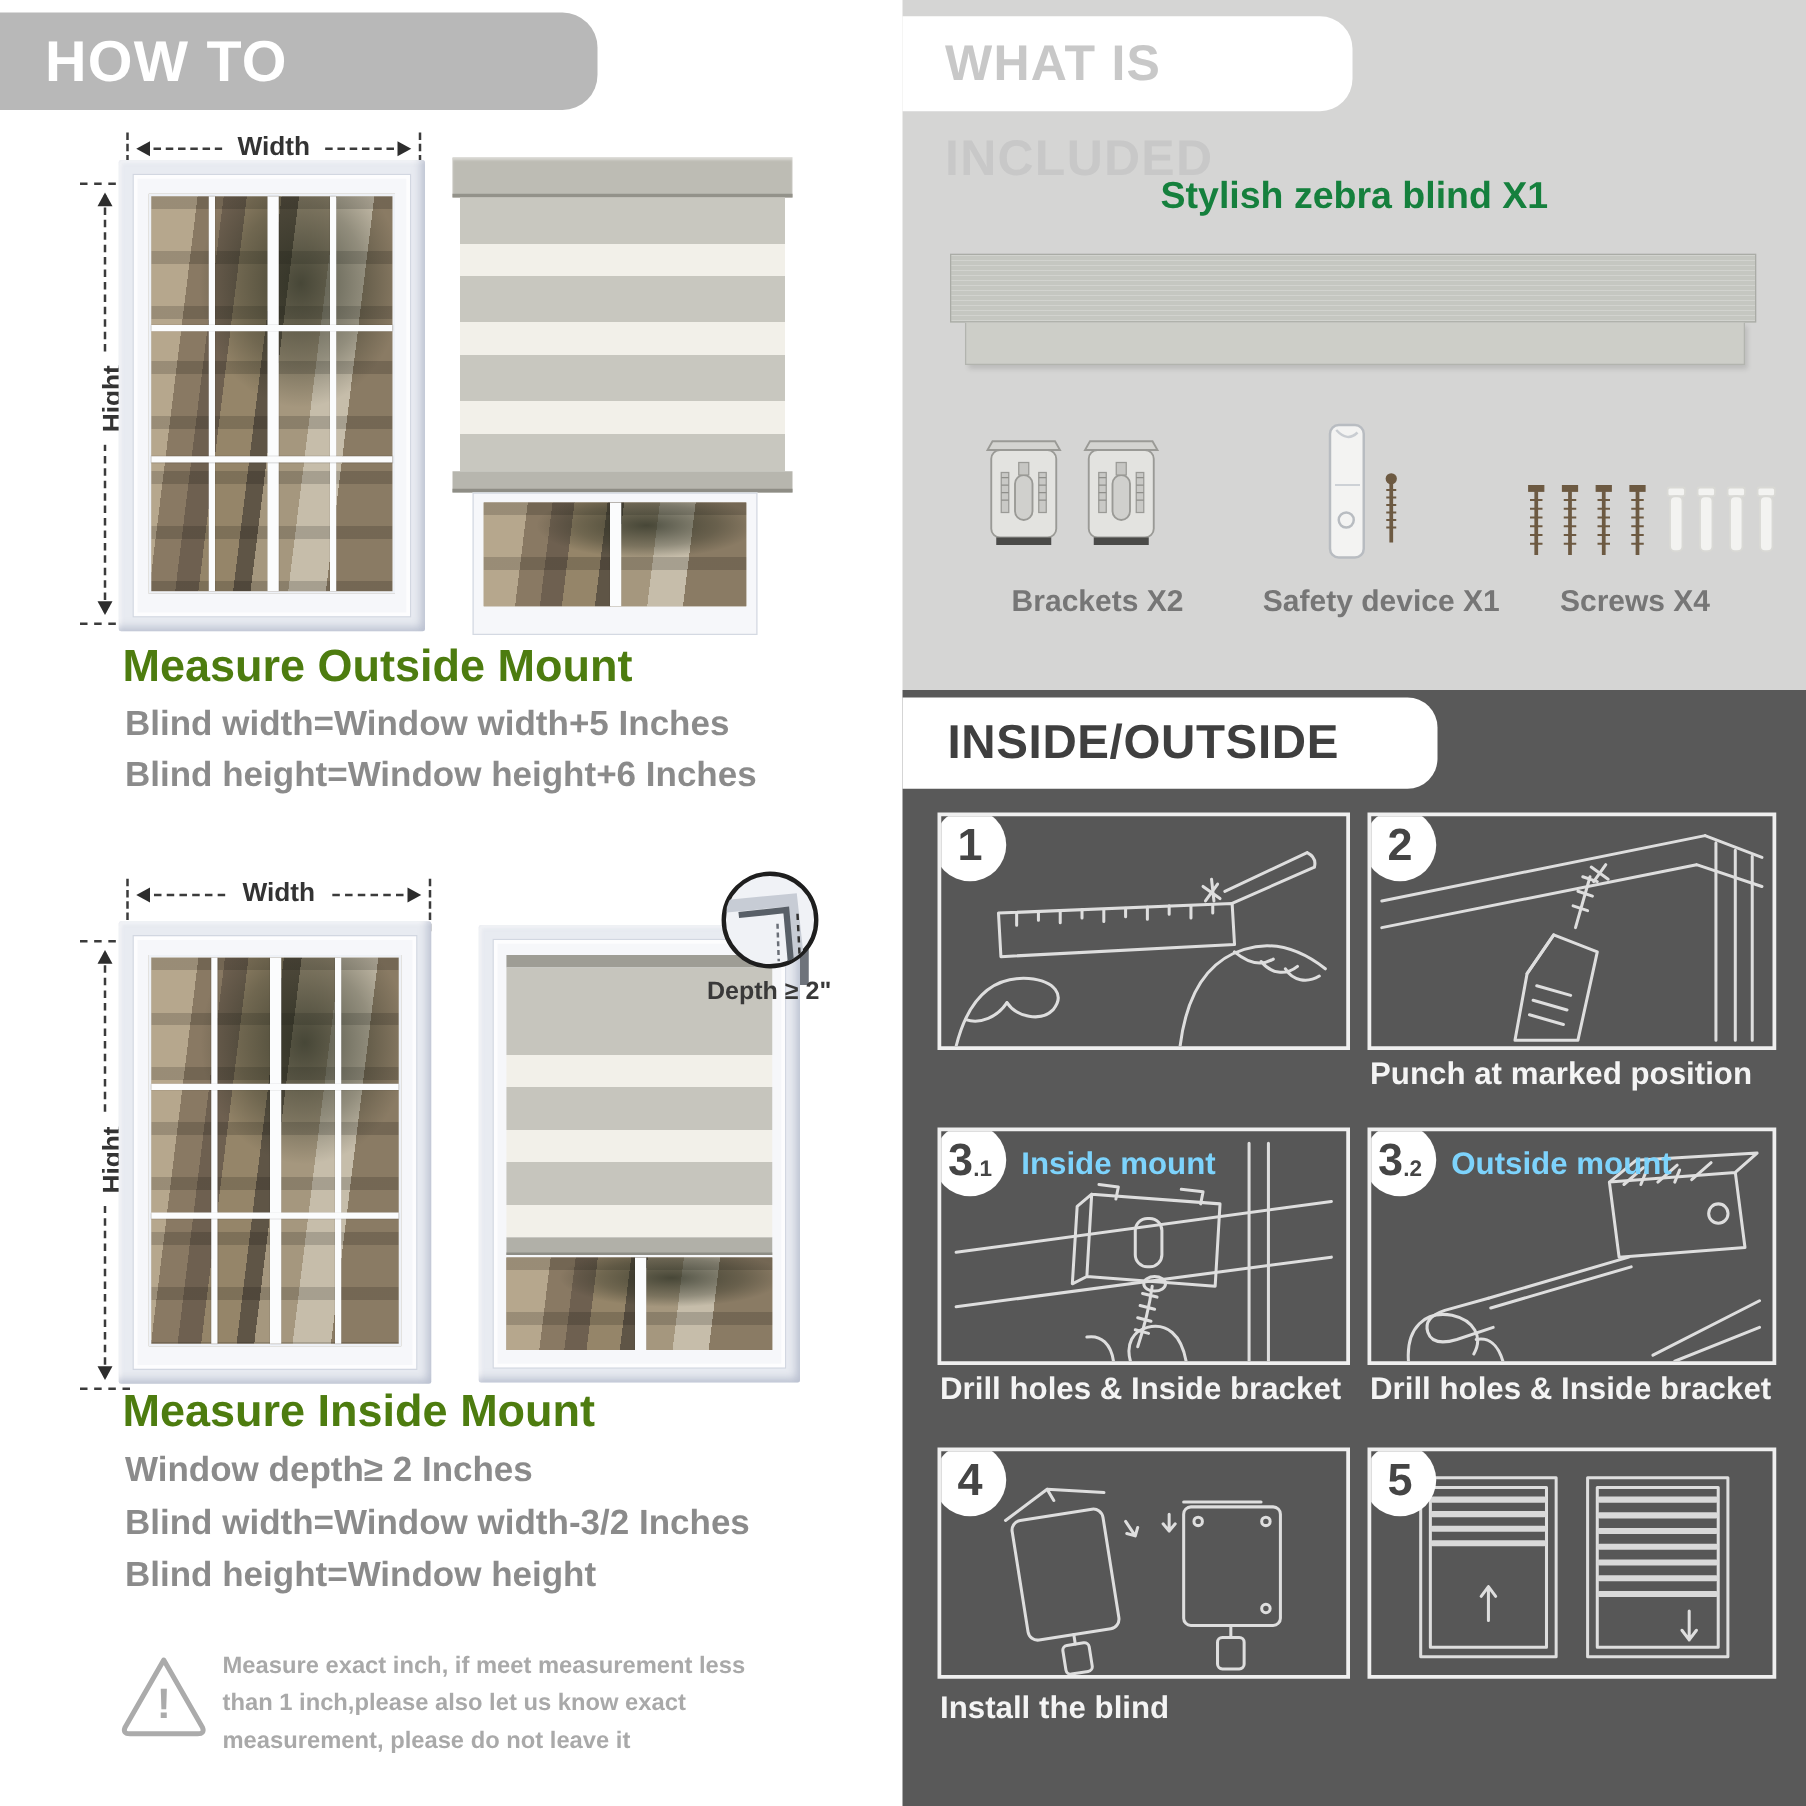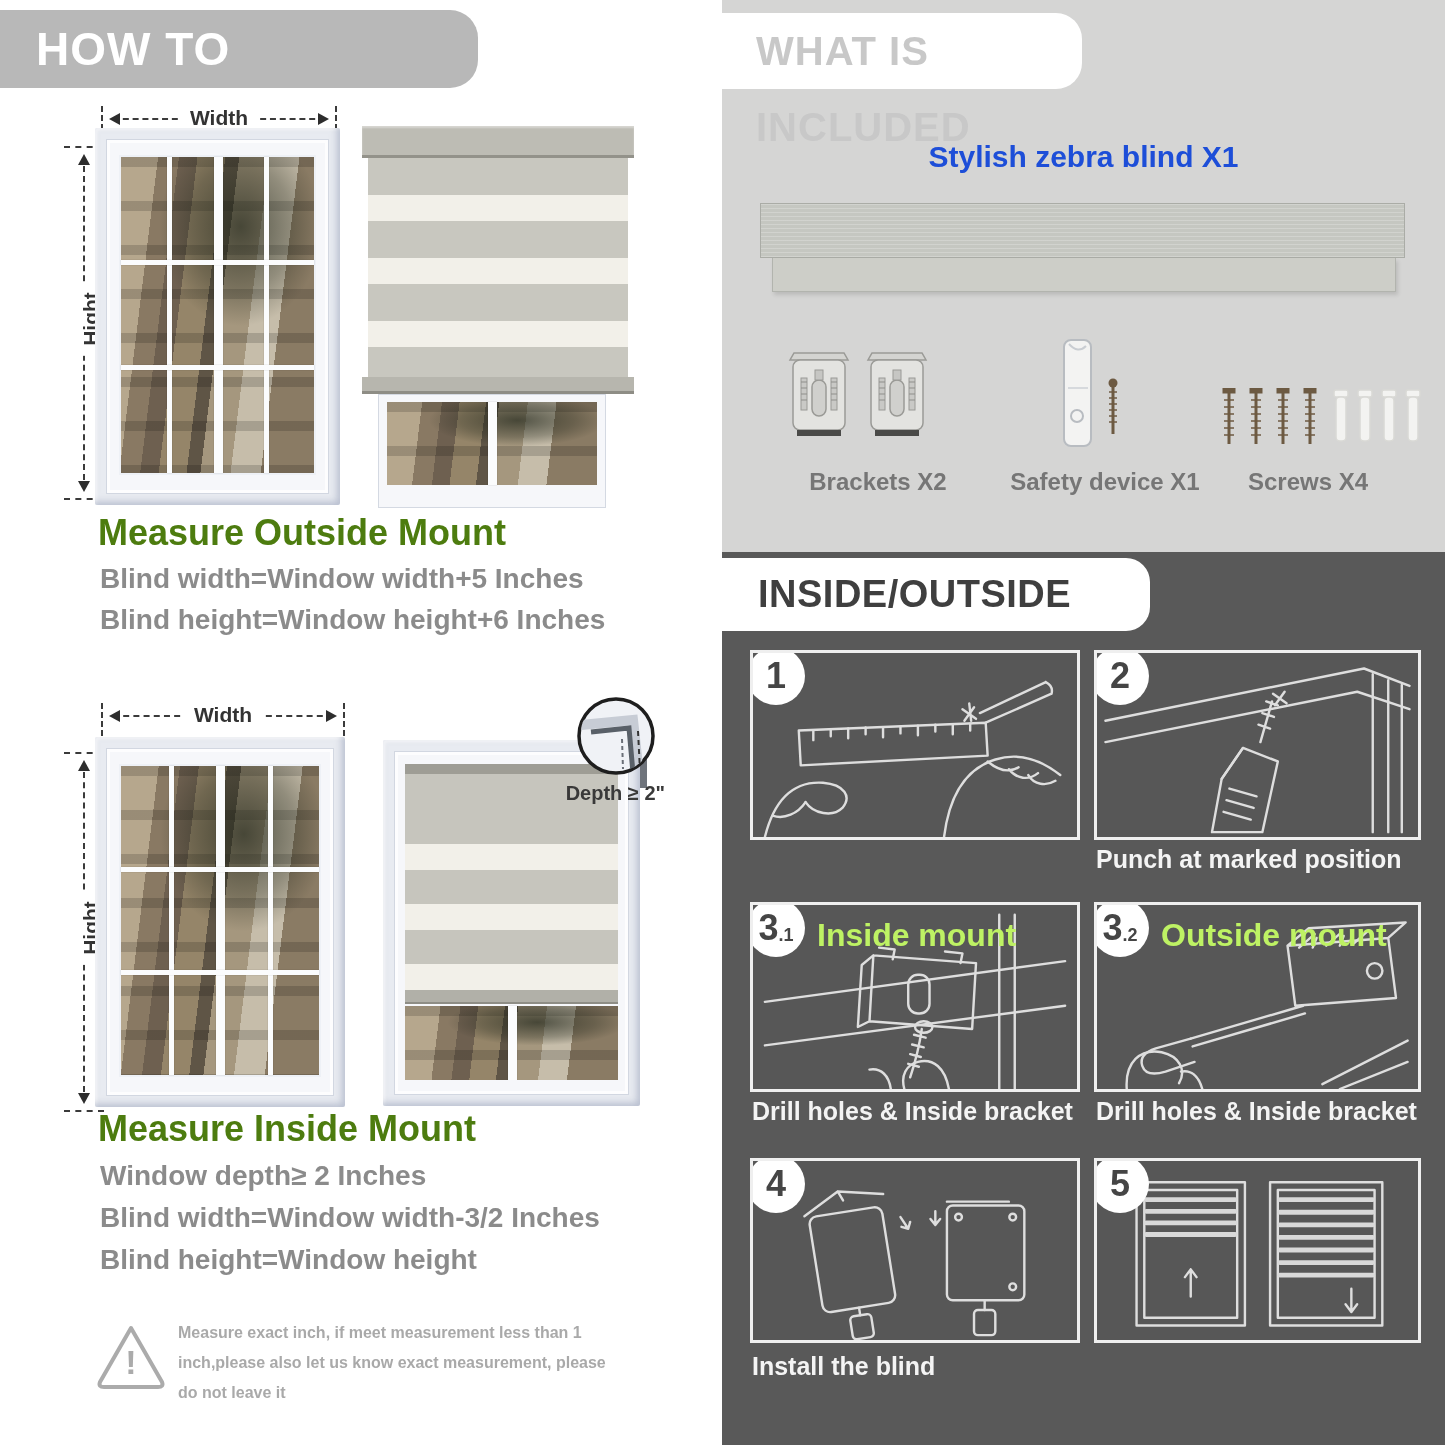--- a/index.html
+++ b/index.html
@@ -72,48 +72,48 @@
   .b2-glass{position:absolute;left:0;right:0;top:242px;bottom:0;}
   .depth-corner{position:absolute;left:215px;top:-1px;width:42px;height:42px;
                 border-top:7px solid #6e737b;border-right:7px solid #6e737b;}
   .magnifier{position:absolute;left:575px;top:695px;width:82px;height:82px;z-index:5;}
   .depth-label{position:absolute;left:540px;top:782px;width:125px;text-align:right;
                font-size:20px;font-weight:700;color:#393939;z-index:5;}
 
   .h-title{font-size:36px;font-weight:700;color:#4d7c0f;}
   .h-line{font-size:28px;font-weight:700;color:#8b8b8b;}
 
-  .warn-text{font-size:16px;font-weight:600;color:#a9a9a9;line-height:30px;width:435px;}
+  .warn-text{font-size:19px;font-weight:600;color:#a9a9a9;line-height:30px;width:435px;}
 
   
   .sec-included{left:722px;top:0;width:723px;height:552px;background:#d5d5d4;}
   .inc-titlebox{left:722px;top:13px;width:360px;height:76px;background:#fff;
                 border-radius:0 26px 26px 0;color:#c8c8c8;font-size:40px;font-weight:700;
                 line-height:76px;padding-left:34px;letter-spacing:1px;box-sizing:border-box;}
   .inc-product{left:722px;top:140px;width:723px;text-align:center;
-               font-size:30px;font-weight:700;color:#1d4ed8;}
+               font-size:30px;font-weight:700;color:#15803d;}
   .headrail-top{left:760px;top:203px;width:645px;height:55px;
      background:linear-gradient(#ced0ca,#bcbeb8);border:1px solid #aaaca6;box-sizing:border-box;
      background-image:repeating-linear-gradient(0deg, rgba(255,255,255,.22) 0 1px, rgba(0,0,0,0) 1px 4px);
      background-color:#c5c7c1;}
   .headrail-bot{left:772px;top:258px;width:624px;height:34px;background:#cdcec8;
      border:1px solid #b2b4ae;border-top:none;box-sizing:border-box;
      box-shadow:2px 3px 4px rgba(0,0,0,.12);}
   .item-label{position:absolute;top:468px;text-align:center;font-size:24px;font-weight:700;color:#767676;}
 
   .sec-mount{left:722px;top:552px;width:723px;height:893px;background:#595959;}
   .mnt-titlebox{left:722px;top:558px;width:428px;height:73px;background:#fff;
                 border-radius:0 24px 24px 0;color:#3f3f3f;font-size:38px;font-weight:700;
                 line-height:73px;padding-left:36px;letter-spacing:.5px;box-sizing:border-box;}
   .panel{position:absolute;border:3px solid #efefef;background:#575757;box-sizing:border-box;overflow:hidden;}
   .badge{position:absolute;left:-6px;top:-6px;width:58px;height:58px;background:#fff;border-radius:50%;
          display:flex;align-items:center;justify-content:center;}
   .bnum{font-size:36px;font-weight:700;color:#454545;line-height:1;}
   .bsub{font-size:18px;font-weight:700;color:#454545;margin-top:14px;line-height:1;}
-  .ptitle{position:absolute;left:64px;top:12px;font-size:32px;font-weight:700;color:#bef264;}
+  .ptitle{position:absolute;left:64px;top:12px;font-size:25px;font-weight:700;color:#7dd3fc;}
   .caption{position:absolute;font-size:25px;font-weight:700;color:#f4f4f4;}
   .art{position:absolute;left:0;top:0;width:100%;height:100%;}
 
   .warn-tri{position:absolute;left:95px;top:1322px;width:72px;height:70px;}
 </style>
 </head>
 <body>
 
 <div class="canvas">
 

